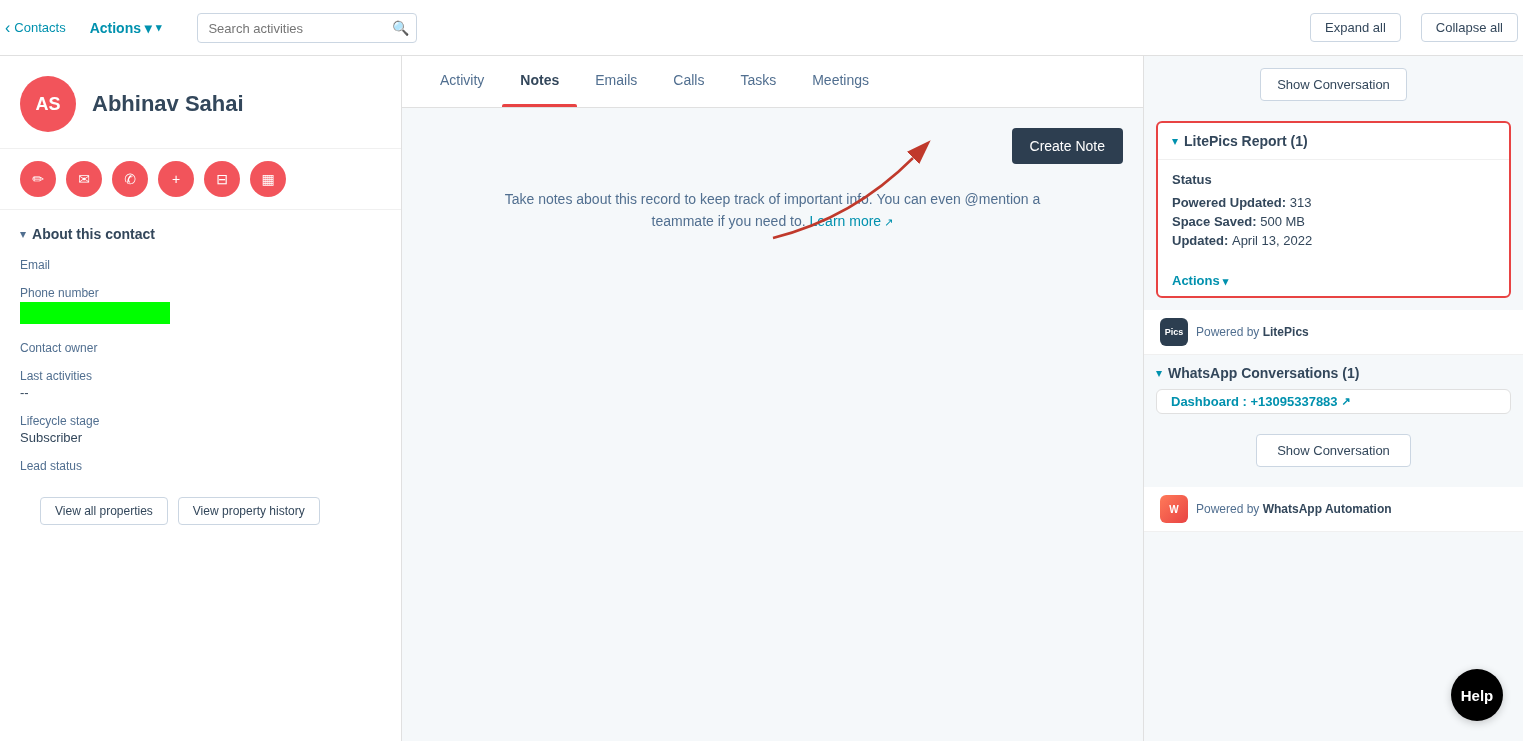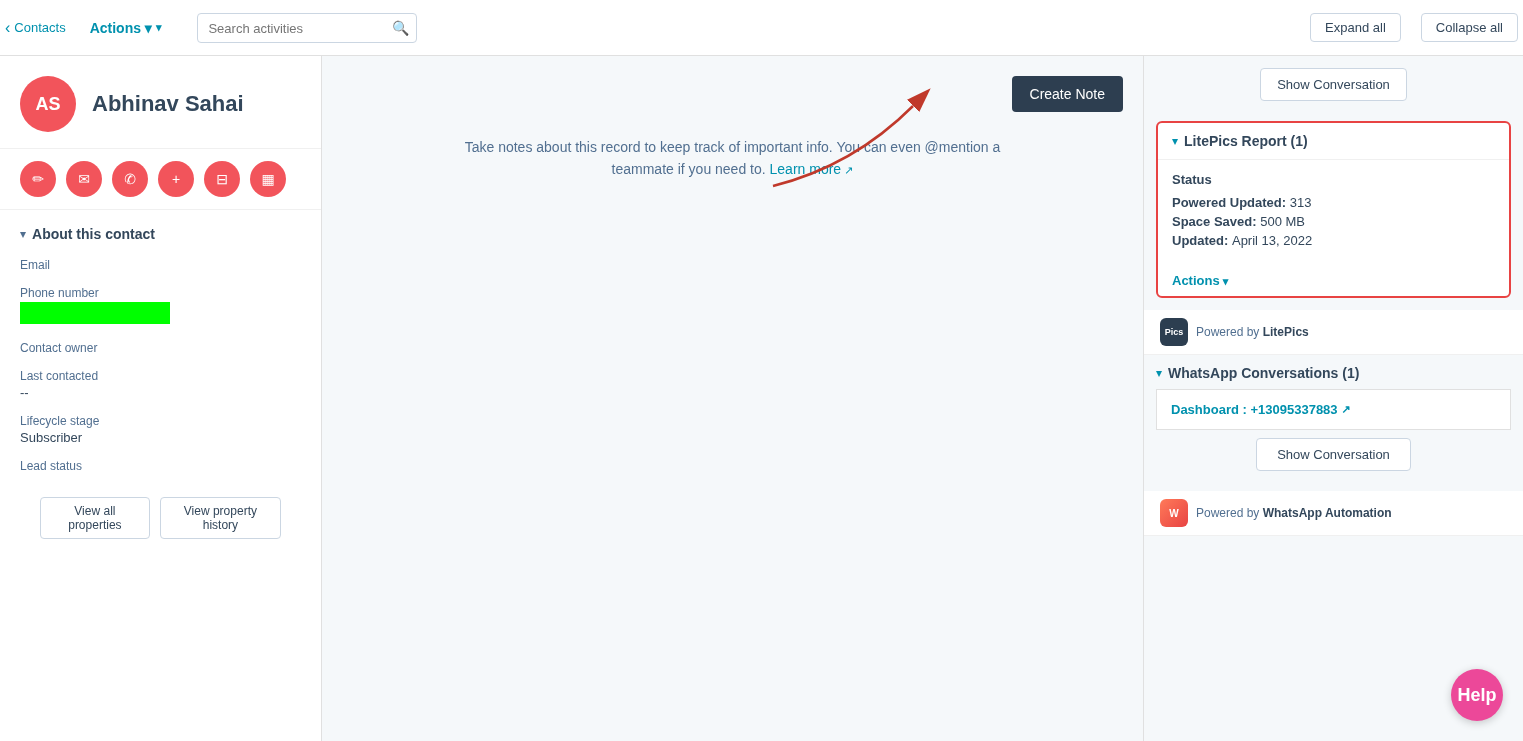--- a/index.html
+++ b/index.html
@@ -9,21 +9,21 @@
     .top-bar { height: 56px; background: #fff; border-bottom: 1px solid #e0e0e0; display: flex; align-items: center; padding: 0 5px; gap: 16px; flex-shrink: 0; }
     .contacts-back { color: #0091ae; font-size: 13px; cursor: pointer; display: flex; align-items: center; gap: 4px; }
     .contacts-back::before { content: '‹'; font-size: 16px; }
     .actions-btn { color: #0091ae; font-weight: 600; font-size: 14px; cursor: pointer; display: flex; align-items: center; gap: 4px; margin-left: 8px; }
     .actions-btn::after { content: '▾'; font-size: 11px; }
 
     
     .main-layout { display: flex; flex: 1; overflow: hidden; }
 
     
-    .left-sidebar { width: 322px; background: #fff; border-right: 1px solid #e0e0e0; display: flex; flex-direction: column; overflow-y: auto; flex-shrink: 0; }
+    .left-sidebar { width: 402px; background: #fff; border-right: 1px solid #e0e0e0; display: flex; flex-direction: column; overflow-y: auto; flex-shrink: 0; }
     .contact-header { padding: 20px 20px 16px; display: flex; align-items: center; gap: 16px; border-bottom: 1px solid #f0f0f0; }
     .avatar { width: 56px; height: 56px; border-radius: 50%; background: #f2545b; color: #fff; display: flex; align-items: center; justify-content: center; font-size: 18px; font-weight: 700; flex-shrink: 0; }
     .contact-name { font-size: 22px; font-weight: 600; color: #33475b; }
 
     .action-icons { display: flex; align-items: center; gap: 10px; padding: 12px 20px; border-bottom: 1px solid #f0f0f0; }
     .action-icon-btn { width: 36px; height: 36px; border-radius: 50%; background: #f2545b; color: #fff; display: flex; align-items: center; justify-content: center; cursor: pointer; font-size: 14px; border: none; }
 
     .about-section { padding: 16px 20px; }
     .about-header { display: flex; align-items: center; gap: 6px; margin-bottom: 16px; cursor: pointer; }
     .about-chevron { color: #516f90; font-size: 12px; }
@@ -84,27 +84,27 @@
     .status-row strong { font-weight: 600; }
     .litepics-card-footer { padding: 8px 14px; }
     .litepics-actions-btn { color: #0091ae; font-size: 13px; cursor: pointer; font-weight: 600; }
     .litepics-actions-btn::after { content: ' ▾'; font-size: 11px; }
 
     .whatsapp-section { margin: 0 12px 12px; }
     .whatsapp-header { display: flex; align-items: center; gap: 6px; padding: 10px 0 8px; cursor: pointer; }
     .whatsapp-chevron { color: #0091ae; font-size: 12px; }
     .whatsapp-title { font-size: 14px; font-weight: 600; color: #33475b; }
 
-    .whatsapp-conv-card { border: 1px solid #e0e0e0; border-radius: 0; background: #fff; padding: 12px 14px; margin-bottom: 8px; }
+    .whatsapp-conv-card { border: 1px solid #e0e0e0; border-radius: 6px; background: #fff; padding: 4px 14px; margin-bottom: 20px; }
     .whatsapp-conv-link { color: #0091ae; font-size: 13px; font-weight: 600; cursor: pointer; text-decoration: none; display: flex; align-items: center; gap: 4px; }
     .whatsapp-conv-link::after { content: ' ↗'; font-size: 11px; }
 
     .show-conv-btn-bottom { display: block; margin: 4px auto 8px; border: 1px solid #cbd6e2; background: #fff; color: #33475b; padding: 8px 20px; border-radius: 4px; font-size: 13px; cursor: pointer; }
 
-    .help-btn { position: fixed; bottom: 20px; right: 20px; width: 52px; height: 52px; border-radius: 50%; background: #ec4899; color: #fff; display: flex; align-items: center; justify-content: center; font-size: 18px; font-weight: 600; cursor: pointer; box-shadow: 0 2px 8px rgba(0,0,0,0.2); }
+    .help-btn { position: fixed; bottom: 20px; right: 20px; width: 52px; height: 52px; border-radius: 50%; background: #000000; color: #fff; display: flex; align-items: center; justify-content: center; font-size: 15px; font-weight: 600; cursor: pointer; box-shadow: 0 2px 8px rgba(0,0,0,0.2); }
 
     
     svg.arrow-svg { width: 100%; height: 100%; }
   </style>
 </head>
 <body>
 
 <div class="top-bar">
   <span class="contacts-back">Contacts</span>
   <span class="actions-btn">Actions ▾</span>
@@ -155,21 +155,21 @@
         <div class="field-label">Phone number</div>
         <div class="field-value phone-highlight"></div>
       </div>
 
       <div class="field-group">
         <div class="field-label">Contact owner</div>
         <div class="field-value empty"></div>
       </div>
 
       <div class="field-group">
-        <div class="field-label">Last contacted</div>
+        <div class="field-label">Last activities</div>
         <div class="field-value">--</div>
       </div>
 
       <div class="field-group">
         <div class="field-label">Lifecycle stage</div>
         <div class="field-value">Subscriber</div>
       </div>
 
       <div class="field-group">
         <div class="field-label">Lead status</div>
@@ -178,20 +178,31 @@
 
       <div class="view-btns">
         <button class="view-btn">View all properties</button>
         <button class="view-btn">View property history</button>
       </div>
     </div>
   </div>
 
   <div class="center-content">
 
+    <div class="tabs-bar">
+      <div class="tab">Activity</div>
+      <div class="tab-wrapper">
+        <div class="tab active" style="position:relative; border-bottom: 3px solid transparent;">Notes</div>
+        <div class="tab-active-border"></div>
+      </div>
+      <div class="tab">Emails</div>
+      <div class="tab">Calls</div>
+      <div class="tab">Tasks</div>
+      <div class="tab">Meetings</div>
+    </div>
 
     <div class="notes-content">
       <button class="create-note-btn">Create Note</button>
 
       <svg class="arrow-svg" style="position:absolute; top:30px; right:210px; width:160px; height:120px; pointer-events:none; overflow:visible;">
         <defs>
           <marker id="arrowhead" markerWidth="10" markerHeight="7" refX="0" refY="3.5" orient="auto">
             <polygon points="0 0, 10 3.5, 0 7" fill="#c0392b"></polygon>
           </marker>
         </defs>

